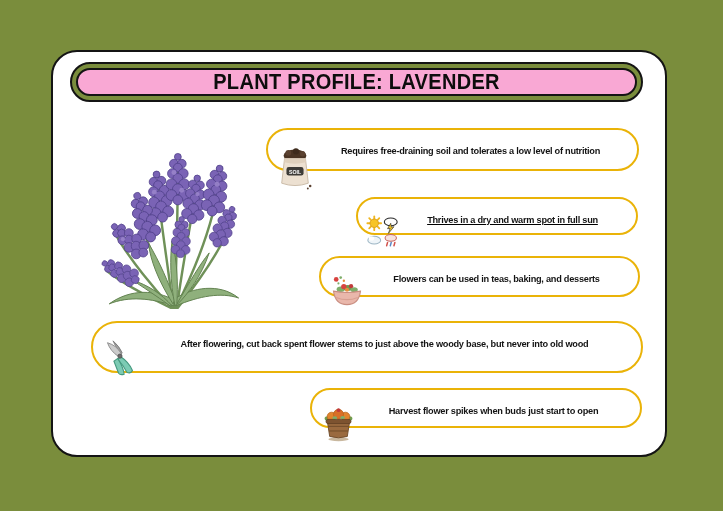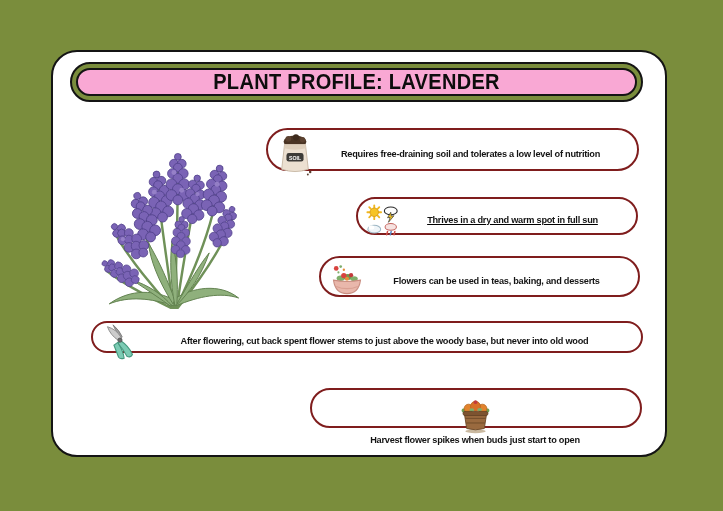--- a/index.html
+++ b/index.html
@@ -50,42 +50,42 @@
   .illus {
     position: absolute;
     left: 72px; top: 133px;
     width: 196px; height: 182px;
   }
   
   .fact {
     position: absolute;
     box-sizing: border-box;
     background: #ffffff;
-    border: 2px solid #7f1d1d;
+    border: 2px solid #eab308;
     border-radius: 999px;
     display: flex;
-    align-items: center;
-    padding: 8px 10px 0 8px;
+    align-items: flex-start;
+    padding: 16px 10px 0 8px;
     overflow: visible;
   }
   .fact .ficon { flex: 0 0 auto; display:flex; align-items:center; justify-content:center; }
   .fact .ftext {
     flex: 1 1 auto;
     text-align: center;
     font-size: 9.2px;
     font-weight: bold;
     letter-spacing: -0.25px;
     color: #141414;
     white-space: nowrap;
   }
   .fact-1 { left: 266px; top: 128px; width: 373px; height: 43px; }
   .fact-2 { left: 356px; top: 197px; width: 282px; height: 38px; text-decoration: underline; }
   .fact-3 { left: 319px; top: 256px; width: 321px; height: 41px; }
-  .fact-4 { left: 91px;  top: 321px; width: 552px; height: 32px; }
-  .fact-5 { left: 310px; top: 388px; width: 332px; height: 40px; flex-direction: column; }
+  .fact-4 { left: 91px;  top: 321px; width: 552px; height: 52px; }
+  .fact-5 { left: 310px; top: 388px; width: 332px; height: 40px; }
 </style>
 </head>
 <body>
 
 <div id="canvas">
 
   <div class="card"></div>
 
   <div class="banner">
     <div class="banner-inner">

